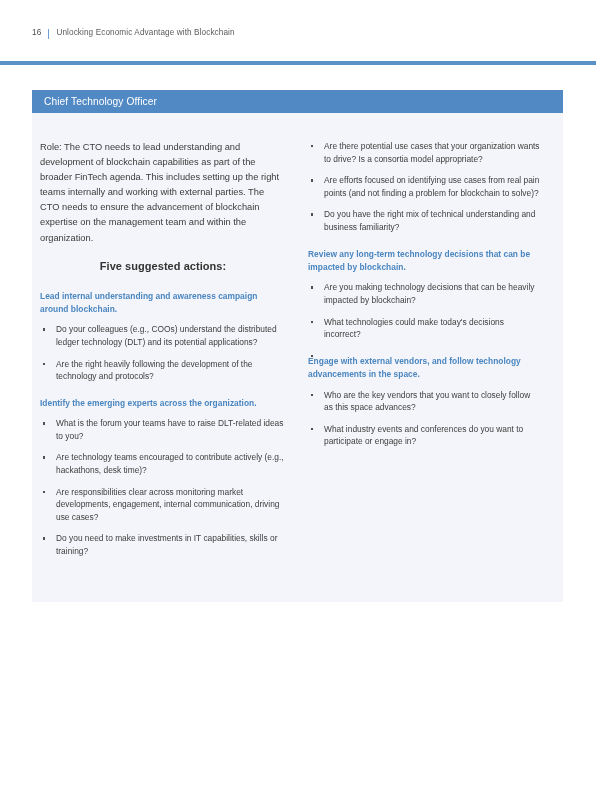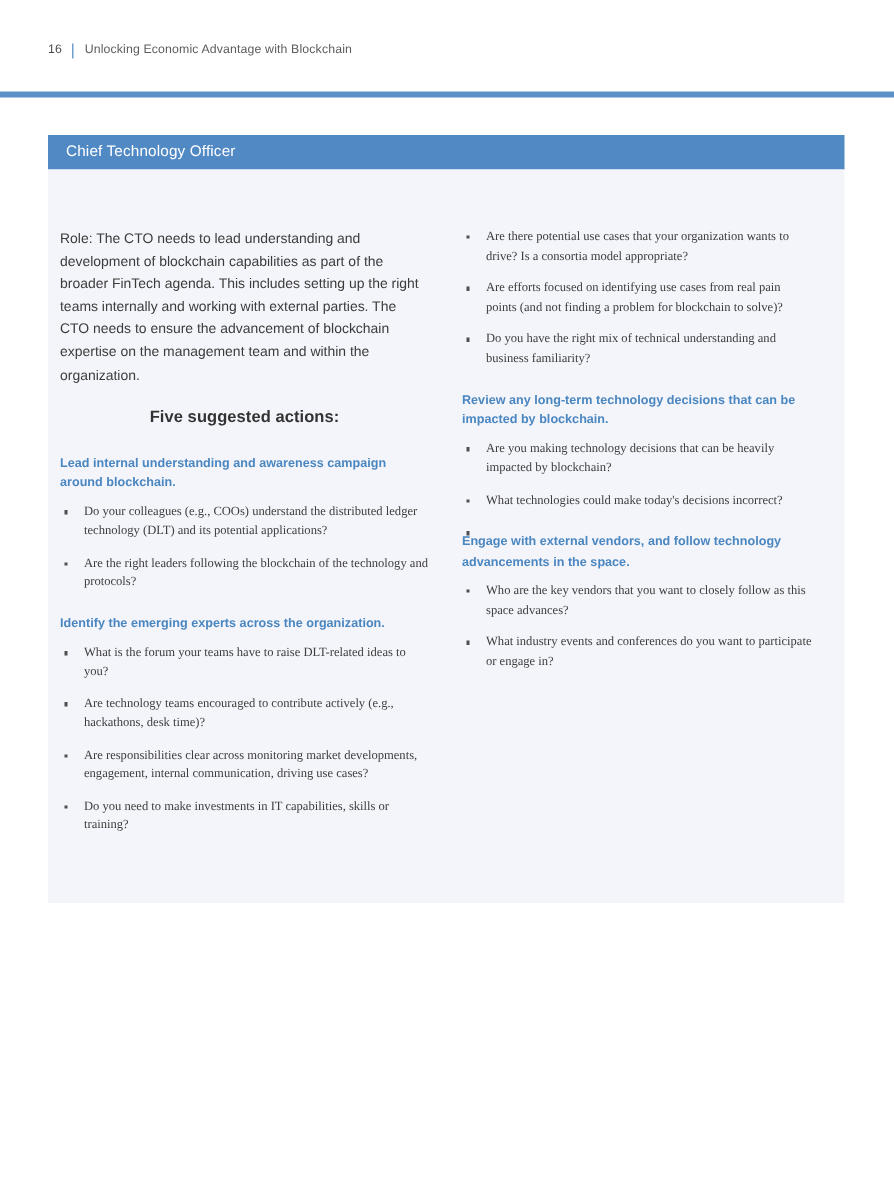--- a/index.html
+++ b/index.html
@@ -70,21 +70,21 @@
     padding-left: 12px;
     box-sizing: border-box;
   }
   .card-title {
     color: #ffffff;
     font-size: 10.2px;
     letter-spacing: 0.1px;
   }
   .card-body {
     background: #f4f5fa;
-    padding: 39px 0 0 0;
+    padding: 27px 0 0 0;
     min-height: 489px;
     box-sizing: border-box;
     display: flex;
   }
   .column {
     box-sizing: border-box;
   }
   .col-left {
     width: 276px;
     padding: 0 22px 0 8px;
@@ -126,21 +126,20 @@
     margin: 0;
     padding: 0;
   }
   ul.bullets > li {
     position: relative;
     padding-left: 16px;
     font-size: 8.4px;
     line-height: 12.6px;
     color: #3d3d3d;
     margin-bottom: 9px;
-    font-family: Liberation Serif, serif;
   }
   ul.bullets > li:last-child {
     margin-bottom: 0;
   }
   ul.bullets > li .bullet-mark {
     position: absolute;
     left: 3px;
     top: 5px;
     width: 2.4px;
     height: 2.4px;
@@ -172,21 +171,21 @@
   <div class="card-body">
 
     <div class="column col-left">
       <p class="role-para">Role: The CTO needs to lead understanding and development of blockchain capabilities as part of the broader FinTech agenda. This includes setting up the right teams internally and working with external parties. The CTO needs to ensure the advancement of blockchain expertise on the management team and within the organization.</p>
       <p class="actions-label">Five suggested actions:</p>
 
       <div class="section">
         <div class="section-heading">Lead internal understanding and awareness campaign around blockchain.</div>
         <ul class="bullets">
           <li><span class="bullet-mark"></span><span>Do your colleagues (e.g., COOs) understand the distributed ledger technology (DLT) and its potential applications?</span></li>
-          <li><span class="bullet-mark"></span><span>Are the right leaders following the blockchain of the technology and protocols?</span></li>
+          <li><span class="bullet-mark"></span><span>Are the right heavily following the development of the technology and protocols?</span></li>
         </ul>
       </div>
 
       <div class="section">
         <div class="section-heading">Identify the emerging experts across the organization.</div>
         <ul class="bullets">
           <li><span class="bullet-mark"></span><span>What is the forum your teams have to raise DLT-related ideas to you?</span></li>
           <li><span class="bullet-mark"></span><span>Are technology teams encouraged to contribute actively (e.g., hackathons, desk time)?</span></li>
           <li><span class="bullet-mark"></span><span>Are responsibilities clear across monitoring market developments, engagement, internal communication, driving use cases?</span></li>
           <li><span class="bullet-mark"></span><span>Do you need to make investments in IT capabilities, skills or training?</span></li>

